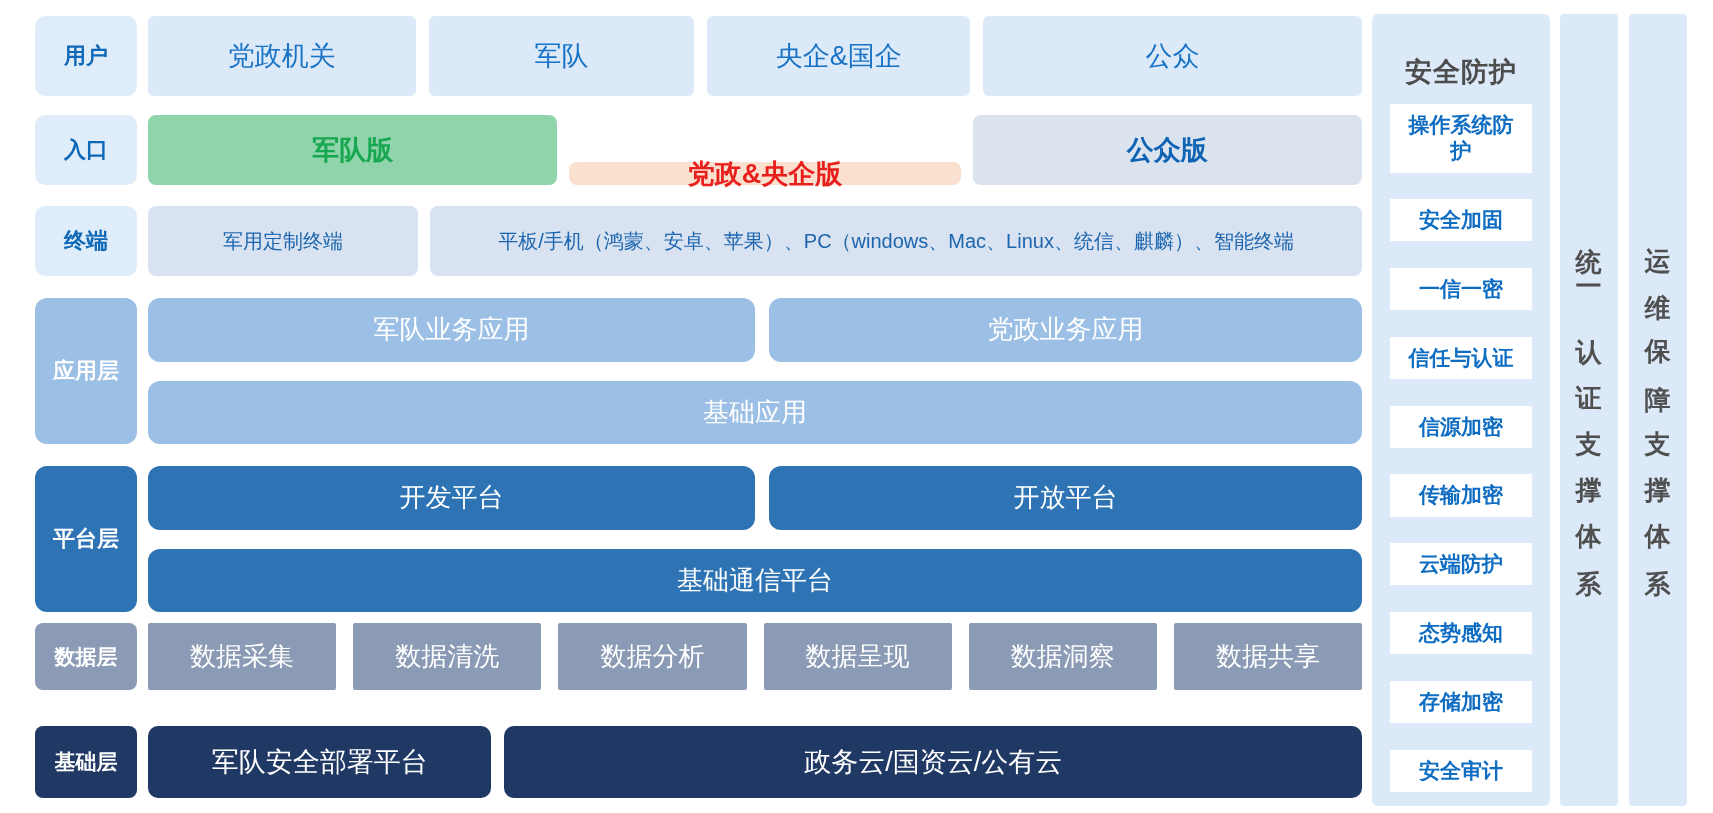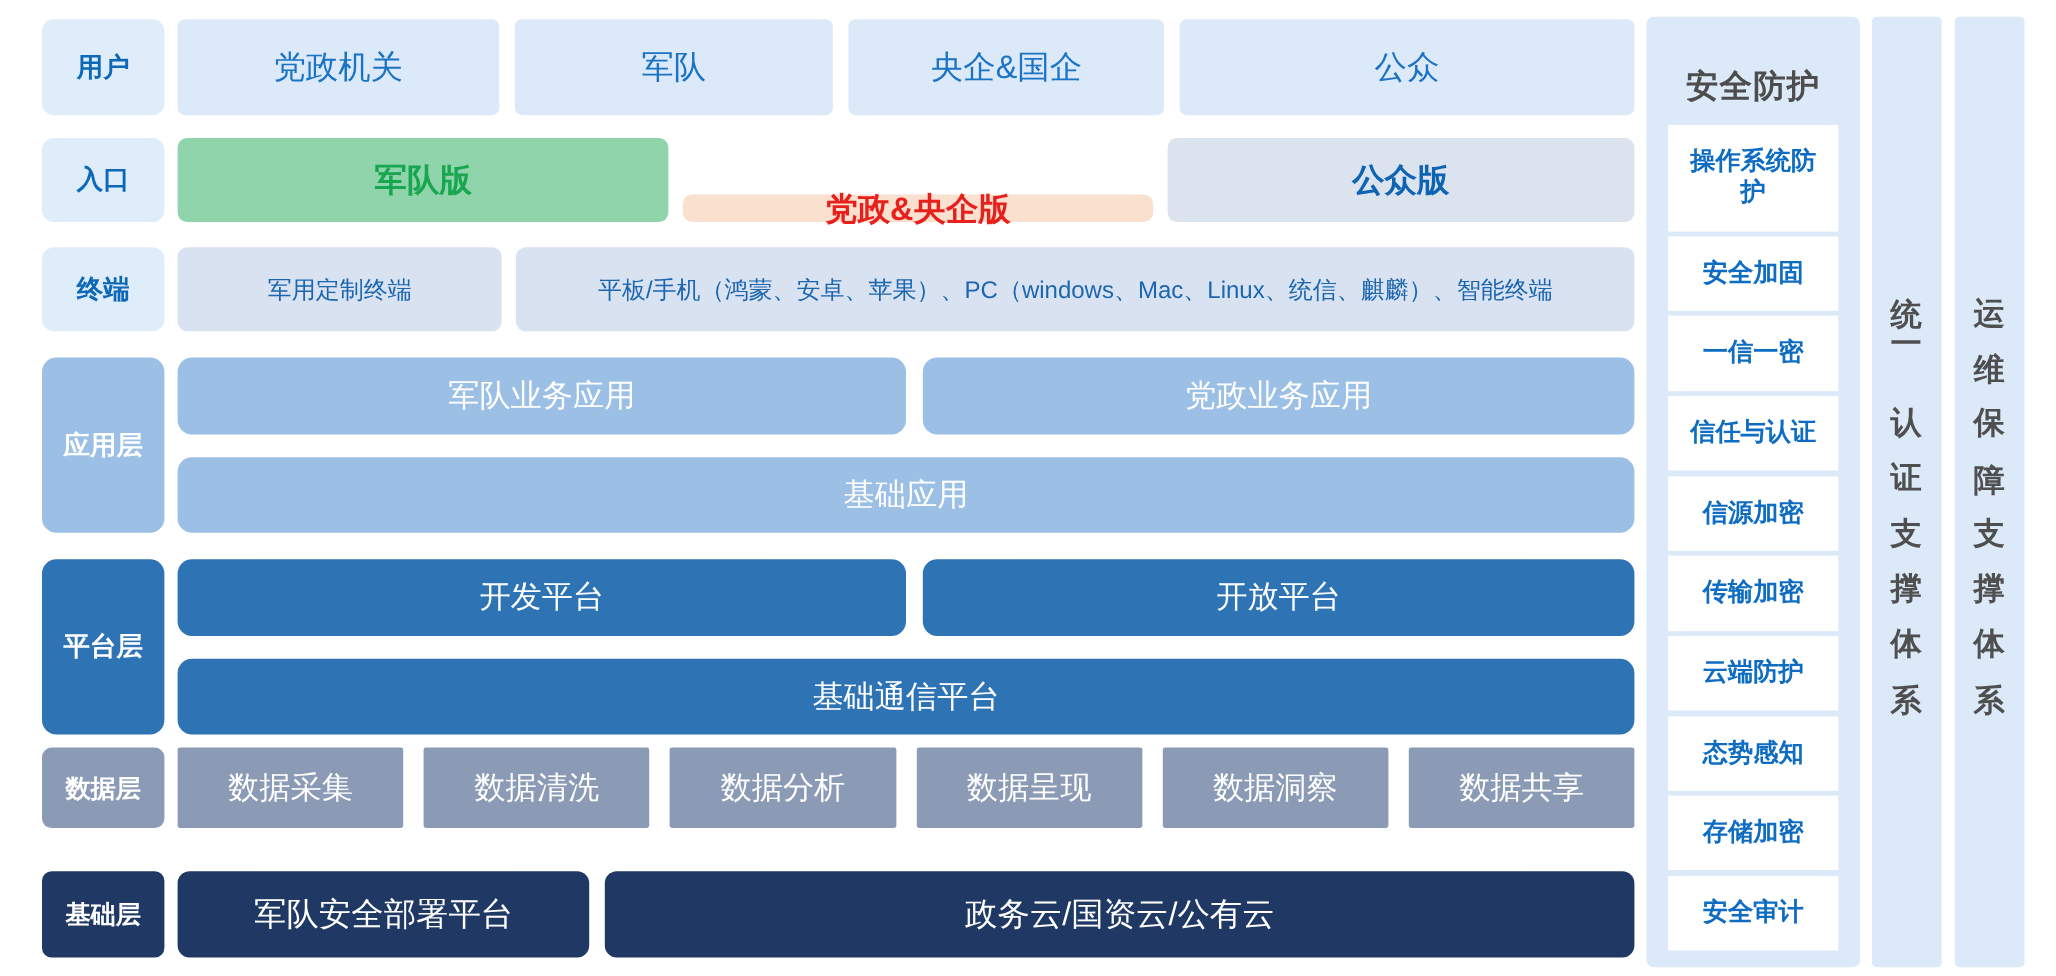--- a/index.html
+++ b/index.html
@@ -57,21 +57,21 @@
   
   #panel-security{
     position:absolute;left:1372px;top:14px;width:178px;height:792px;background:#dbe9f8;
     border-radius:6px;display:flex;flex-direction:column;box-sizing:border-box;
   }
   .security-title{padding:40px 0 8px;text-align:center;font-weight:bold;font-size:27px;color:#4d4d4d;letter-spacing:1px;}
   .security-items{flex:1;display:flex;flex-direction:column;justify-content:space-between;align-items:center;padding:6px 0 14px;}
   .security-item{
     width:142px;min-height:38px;background:#ffffff;display:flex;align-items:center;justify-content:center;
     text-align:center;font-weight:bold;font-size:21px;color:#0e6dc2;line-height:1.25;
-    padding:18px 11px;box-sizing:border-box;
+    padding:8px 11px;box-sizing:border-box;
   }
   
   .pillar{
     position:absolute;top:14px;width:58px;height:792px;background:#dbe9f8;border-radius:4px;
     display:flex;align-items:center;justify-content:center;box-sizing:border-box;
   }
   #pillar-auth{left:1560px;}
   #pillar-ops{left:1629px;}
   .pillar-text{
     writing-mode:vertical-rl;text-orientation:upright;

